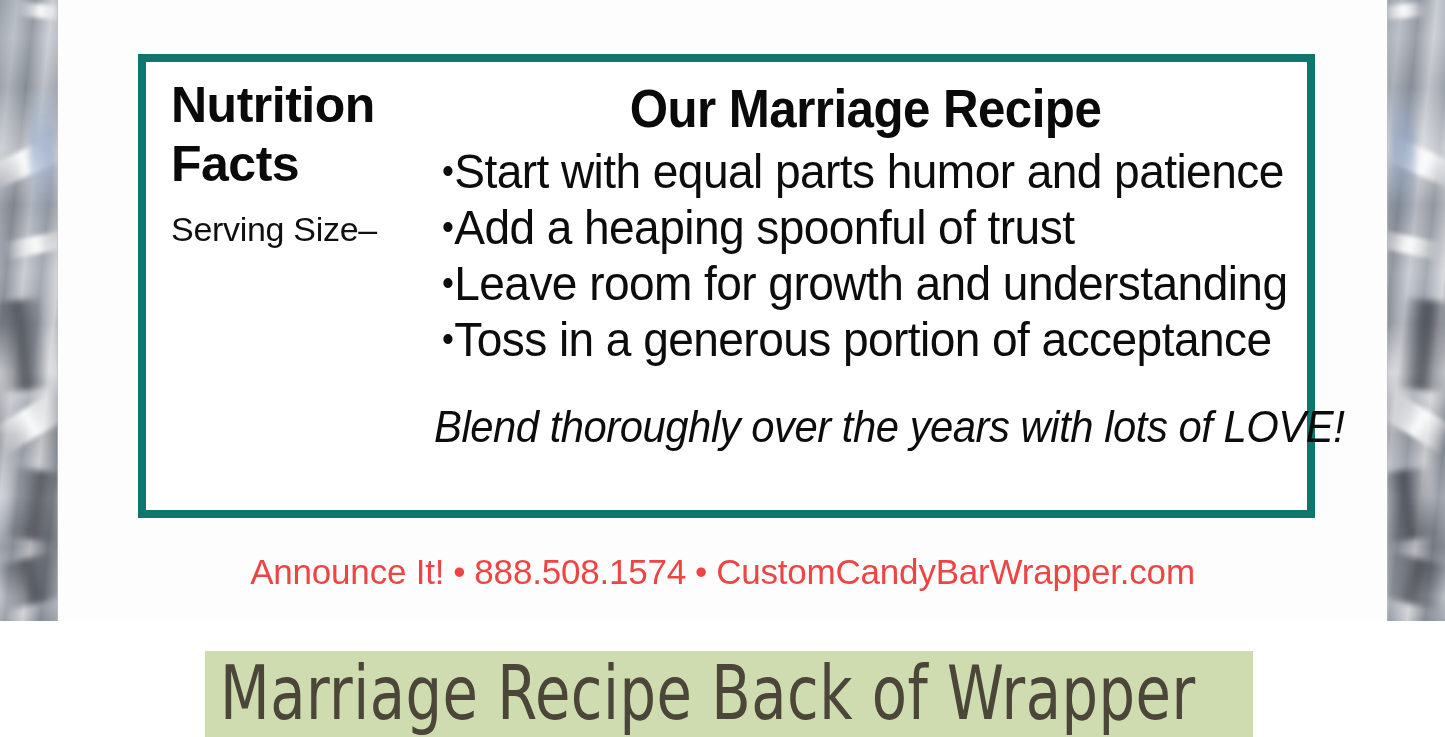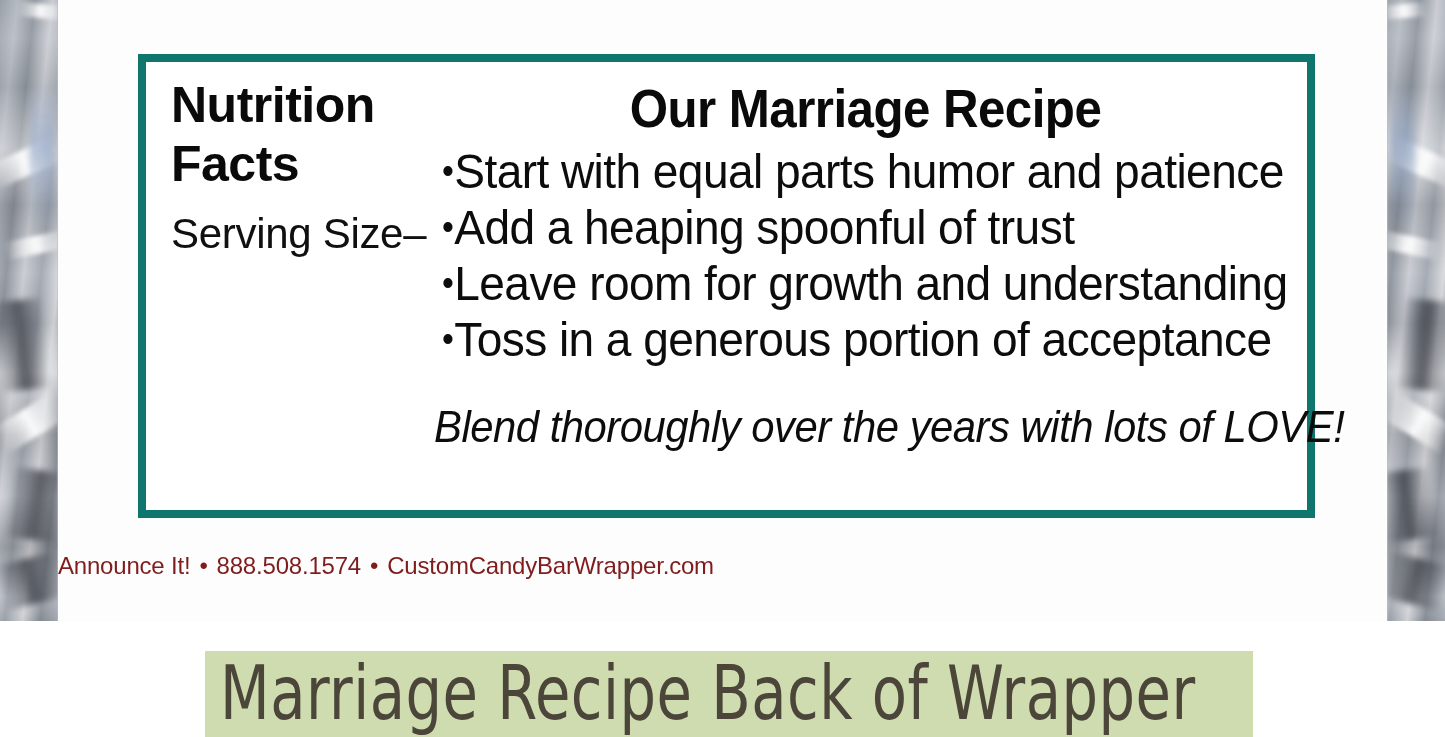--- a/index.html
+++ b/index.html
@@ -117,21 +117,21 @@
     font-size: 50px;
     line-height: 1.18;
     color: #0a0a0a;
     letter-spacing: -0.5px;
     margin: 0;
     max-width: 225px;
   }
   #serving-size {
     font-family: "Liberation Sans Narrow", "Liberation Sans", sans-serif;
     font-weight: 400;
-    font-size: 42px;
+    font-size: 34px;
     line-height: 1.24;
     color: #101010;
     letter-spacing: -0.3px;
     margin: 14px 0 0 0;
     max-width: 245px;
   }
   #serving-size .sv-line { display: block; white-space: nowrap; }
 
   
   #recipe-column {
@@ -187,25 +187,25 @@
     transform: scaleX(0.95);
     transform-origin: left center;
   }
 
   
   #wrapper-footer {
     position: absolute;
     left: 0;
     right: 0;
     top: 552px;
-    text-align: left;
-    font-family: "Liberation Sans Narrow", "Liberation Sans", sans-serif;
-    font-size: 24px;
+    text-align: center;
+    font-family: "Liberation Sans Narrow", "Liberation Sans", sans-serif;
+    font-size: 35px;
     letter-spacing: -0.2px;
-    color: #7f1d1d;
+    color: #ef4444;
     white-space: nowrap;
   }
   #wrapper-footer .sep { padding: 0 9px; }
 
   
   #caption-bar {
     position: absolute;
     left: 205px;
     top: 651px;
     width: 1048px;

